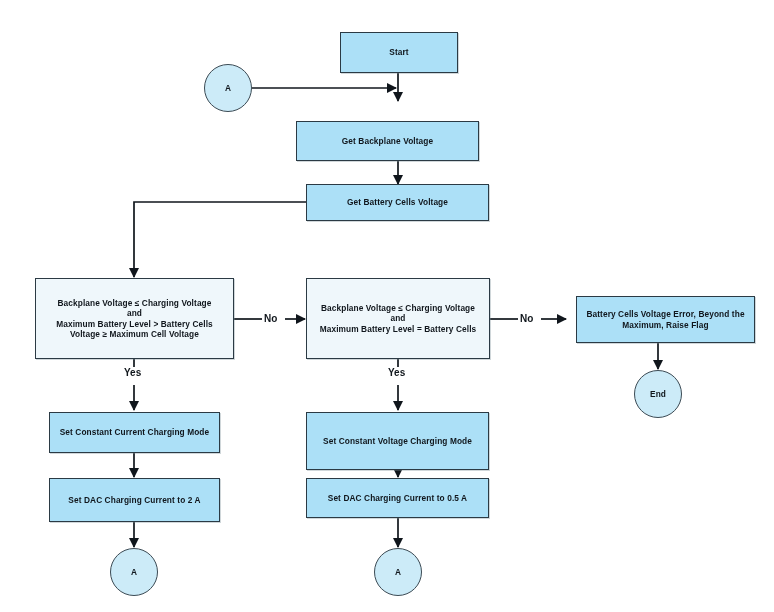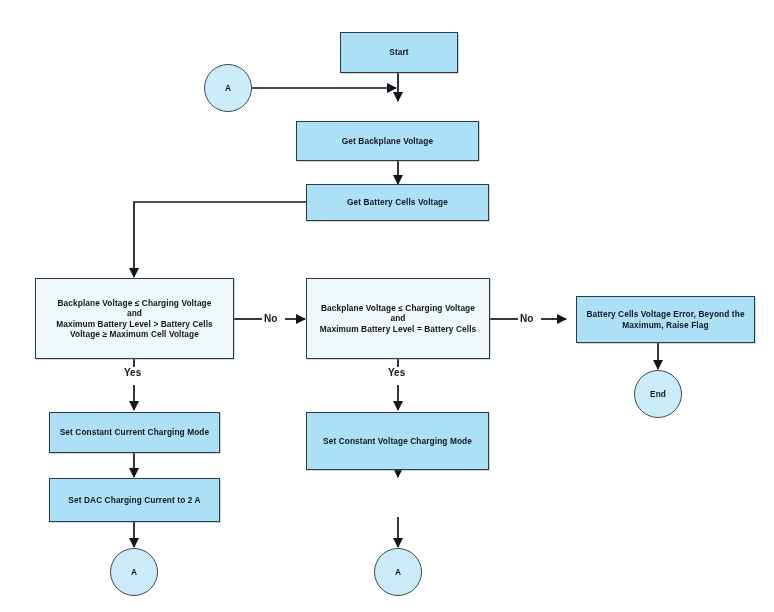--- a/index.html
+++ b/index.html
@@ -160,20 +160,23 @@
   </div>
 
   <div class="node process" style="left:49px; top:478px; width:171px; height:44px;">
     <span class="nodetext">Set DAC Charging Current to 2 A</span>
   </div>
 
   <div class="node process" style="left:306px; top:412px; width:183px; height:58px;">
     <span class="nodetext">Set Constant Voltage Charging Mode</span>
   </div>
 
+  <div class="node process" style="left:306px; top:478px; width:183px; height:40px;">
+    <span class="nodetext">Set DAC Charging Current to 0.5 A</span>
+  </div>
 
   <div class="node terminator" style="left:110px; top:548px; width:48px; height:48px;">
     <span class="nodetext">A</span>
   </div>
 
   <div class="node terminator" style="left:374px; top:548px; width:48px; height:48px;">
     <span class="nodetext">A</span>
   </div>
 
   <div class="edge-label" style="left:262px; top:313px;">No</div>

